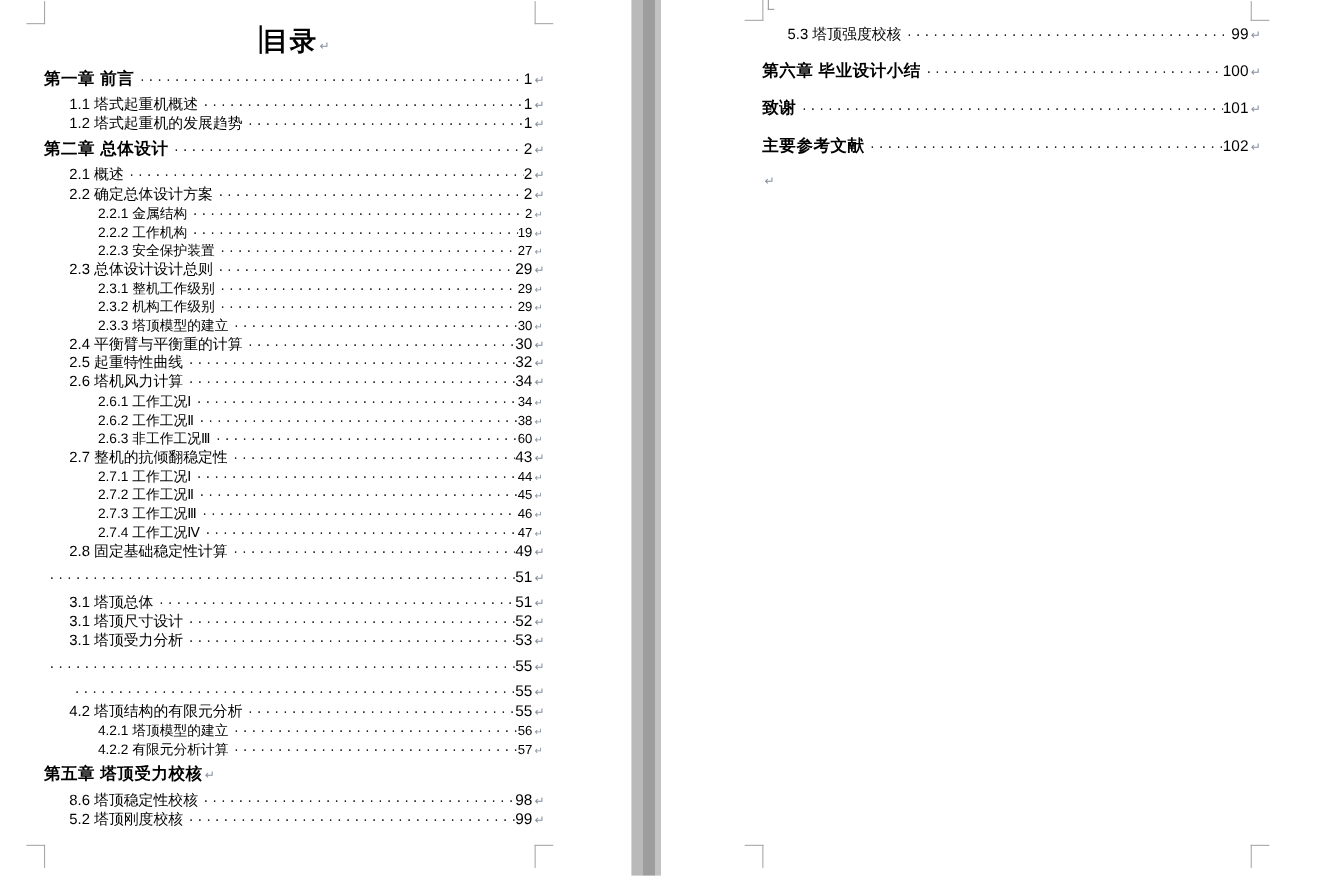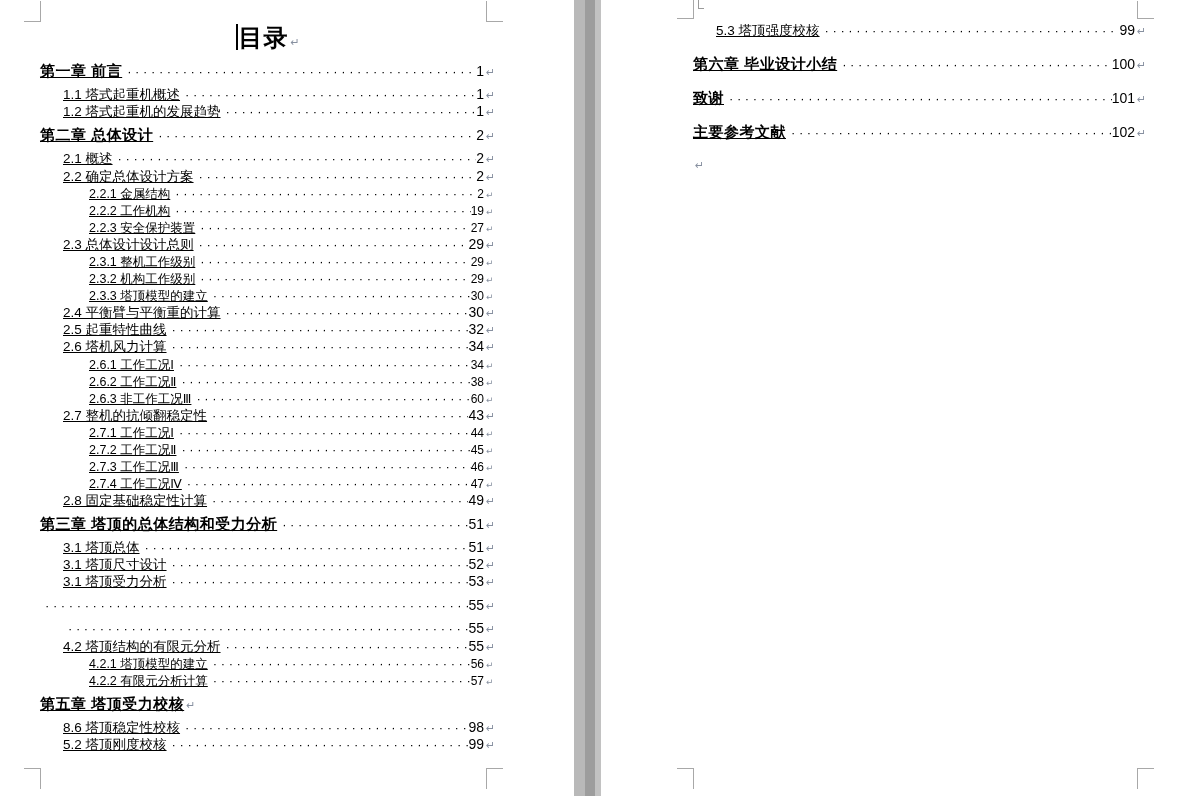--- a/index.html
+++ b/index.html
@@ -38,21 +38,21 @@
     vertical-align:-4px;margin-right:1px;
   }
   .ret{
     color:#8790a0;font-size:11px;font-weight:normal;letter-spacing:0;
     display:inline-block;width:0;overflow:visible;white-space:nowrap;
     padding-left:2px;
   }
 
   
   .toc-row{display:flex;align-items:baseline;white-space:nowrap;}
-  .toc-row .label{flex:0 0 auto;text-decoration:underline;}
+  .toc-row .label{flex:0 0 auto;}
   .toc-row .dots{
     flex:1 1 auto;overflow:hidden;white-space:nowrap;
     font-size:13px;letter-spacing:3.6px;padding:0 2px 0 5px;
     color:#000;
   }
   .toc-row .dots::after{
     content:"························································································································································";
   }
   .toc-row .pagenum{flex:0 0 auto;font-size:14px;font-weight:normal;}
 
@@ -230,21 +230,20 @@
           <span class="pagenum">47</span>
           <span class="ret">↵</span>
         </div>
         <div class="toc-row lv-l2">
           <span class="label">2.8 固定基础稳定性计算</span>
           <span class="dots"></span>
           <span class="pagenum">49</span>
           <span class="ret">↵</span>
         </div>
         <div class="toc-row lv-chapter">
-          <span class="label">第三章 塔顶的总体结构和受力分析</span>
           <span class="dots"></span>
           <span class="pagenum">51</span>
           <span class="ret">↵</span>
         </div>
         <div class="toc-row lv-l2">
           <span class="label">3.1 塔顶总体</span>
           <span class="dots"></span>
           <span class="pagenum">51</span>
           <span class="ret">↵</span>
         </div>

